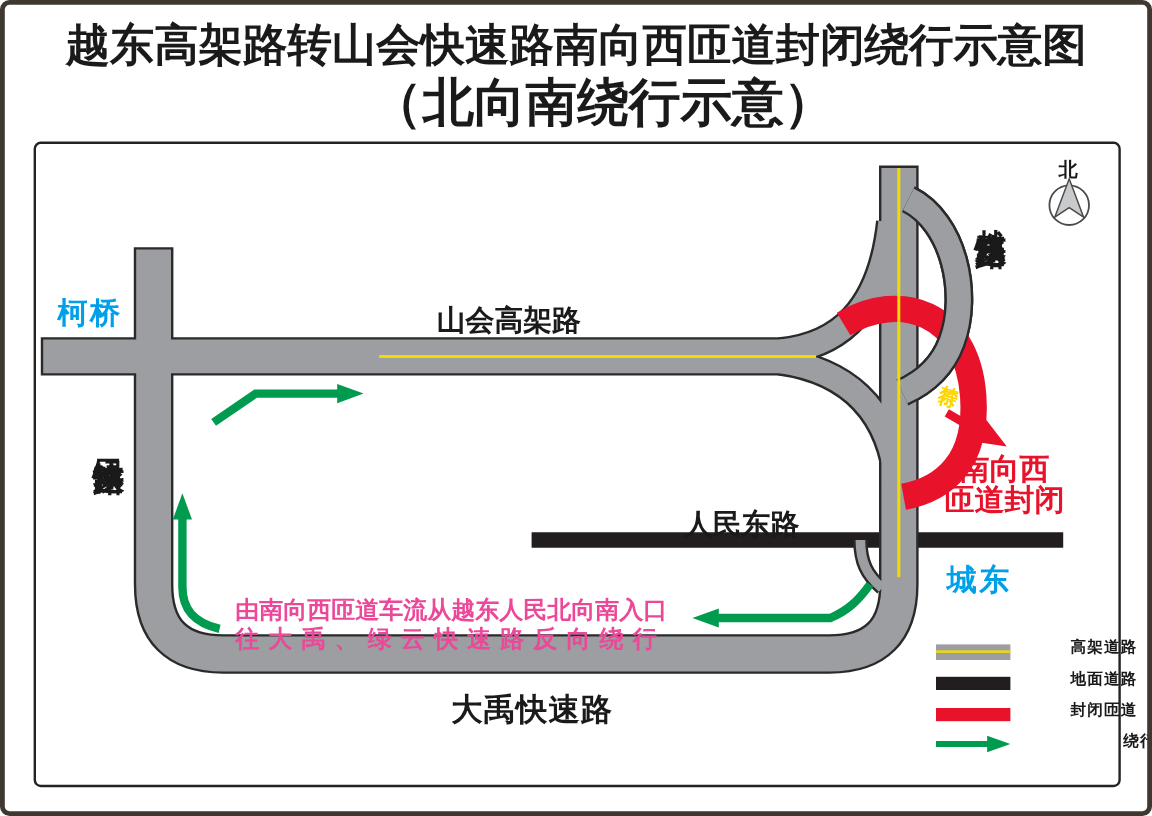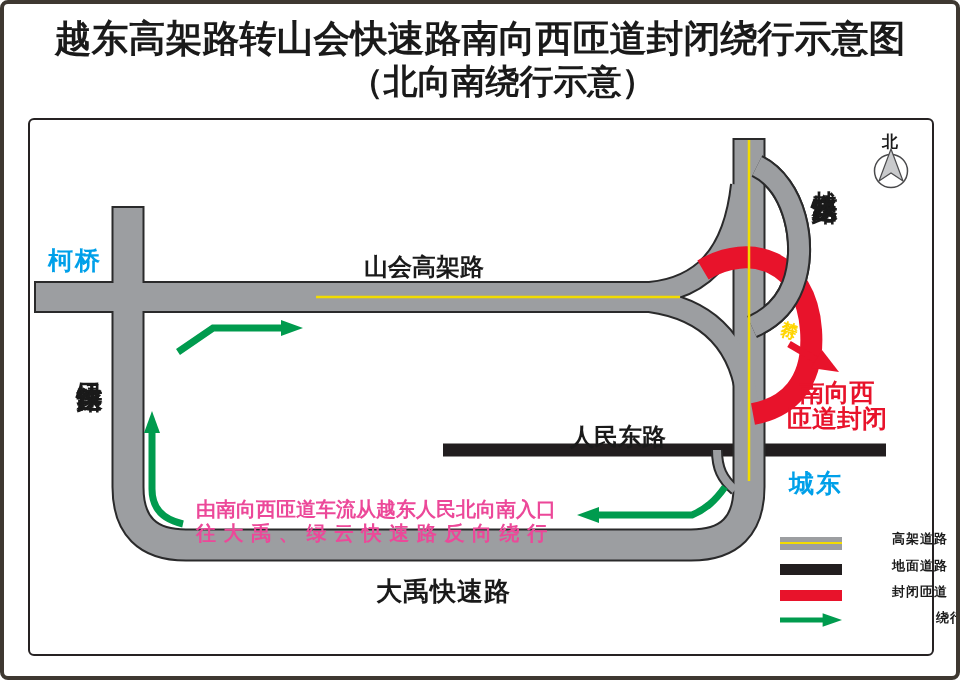--- a/index.html
+++ b/index.html
@@ -1,21 +1,21 @@
 <!DOCTYPE html>
 <html><head>
 <meta charset="utf-8">
 <style>
   html,body{margin:0;padding:0;background:#fff;}
   #stage{position:relative;width:960px;height:680px;background:#fff;overflow:hidden;
-         font-family:Liberation Sans, sans-serif;font-weight:bold;color:#1a1a1a;}
+         font-family:Liberation Serif, serif;font-weight:bold;color:#1a1a1a;}
   .frame{position:absolute;inset:0;border:4px solid #3e3831;border-radius:8px;pointer-events:none;z-index:5;}
   .titlebox{position:absolute;left:0;top:16px;width:100%;text-align:center;z-index:4;line-height:1.22;}
   .t1{font-size:37px;letter-spacing:0px;}
-  .t2{font-size:34px;padding-left:45px;}
+  .t2{font-size:43px;padding-left:45px;}
   .diagram-box{position:absolute;left:28px;top:118px;width:902px;height:534px;border:2px solid #262223;border-radius:6px;background:#fff;z-index:1;}
   svg.draw{position:absolute;left:0;top:0;z-index:2;}
   .lbl{position:absolute;z-index:3;white-space:nowrap;}
   .cyan{color:#00a0e9;}
   .red{color:#e8132b;}
   .green{color:#ec4899;margin-top:22px;}
   .vert{writing-mode:vertical-rl;text-orientation:upright;}
   .lbl-shanhui{left:364px;top:251px;font-size:24px;}
   .lbl-renmin{left:570px;top:421px;font-size:24px;}
   .lbl-dayu{left:376px;top:574px;font-size:26px;letter-spacing:1px;}

